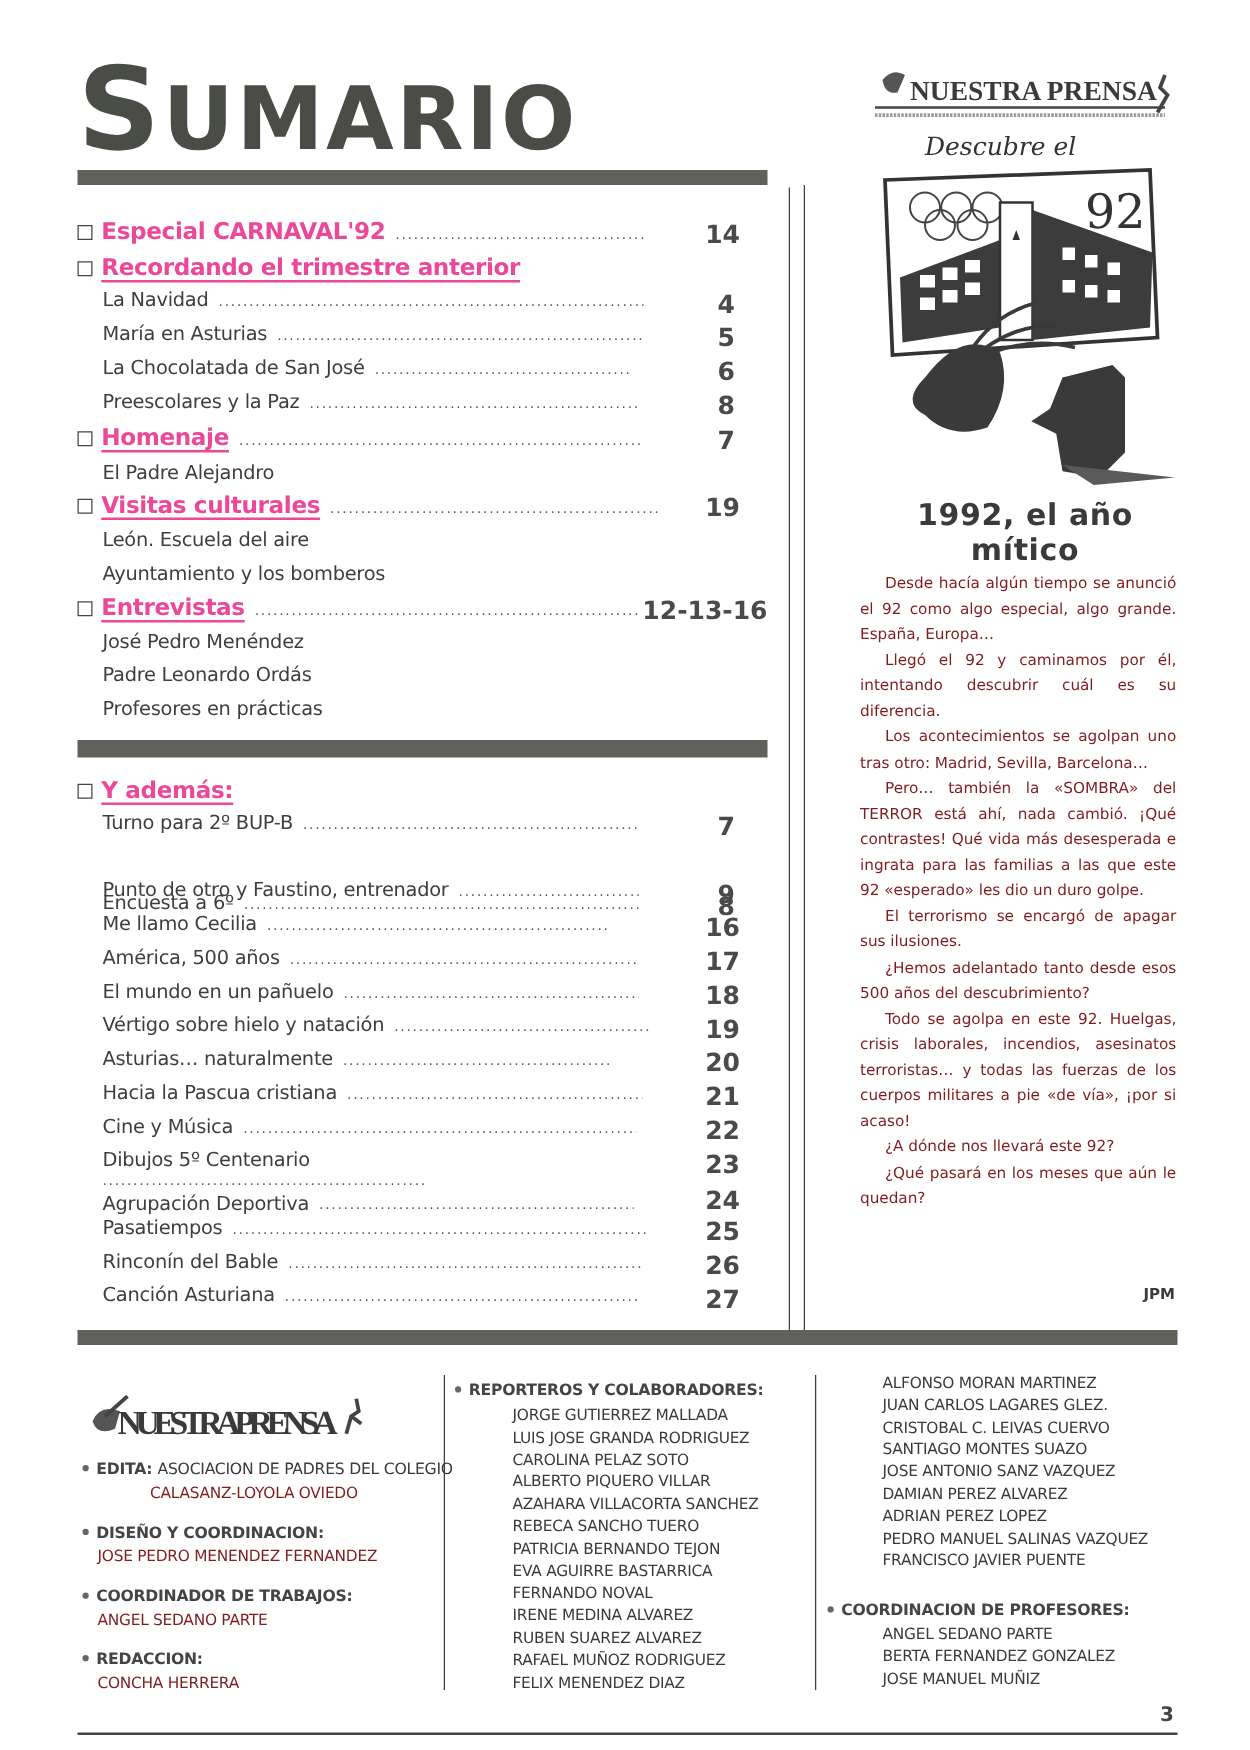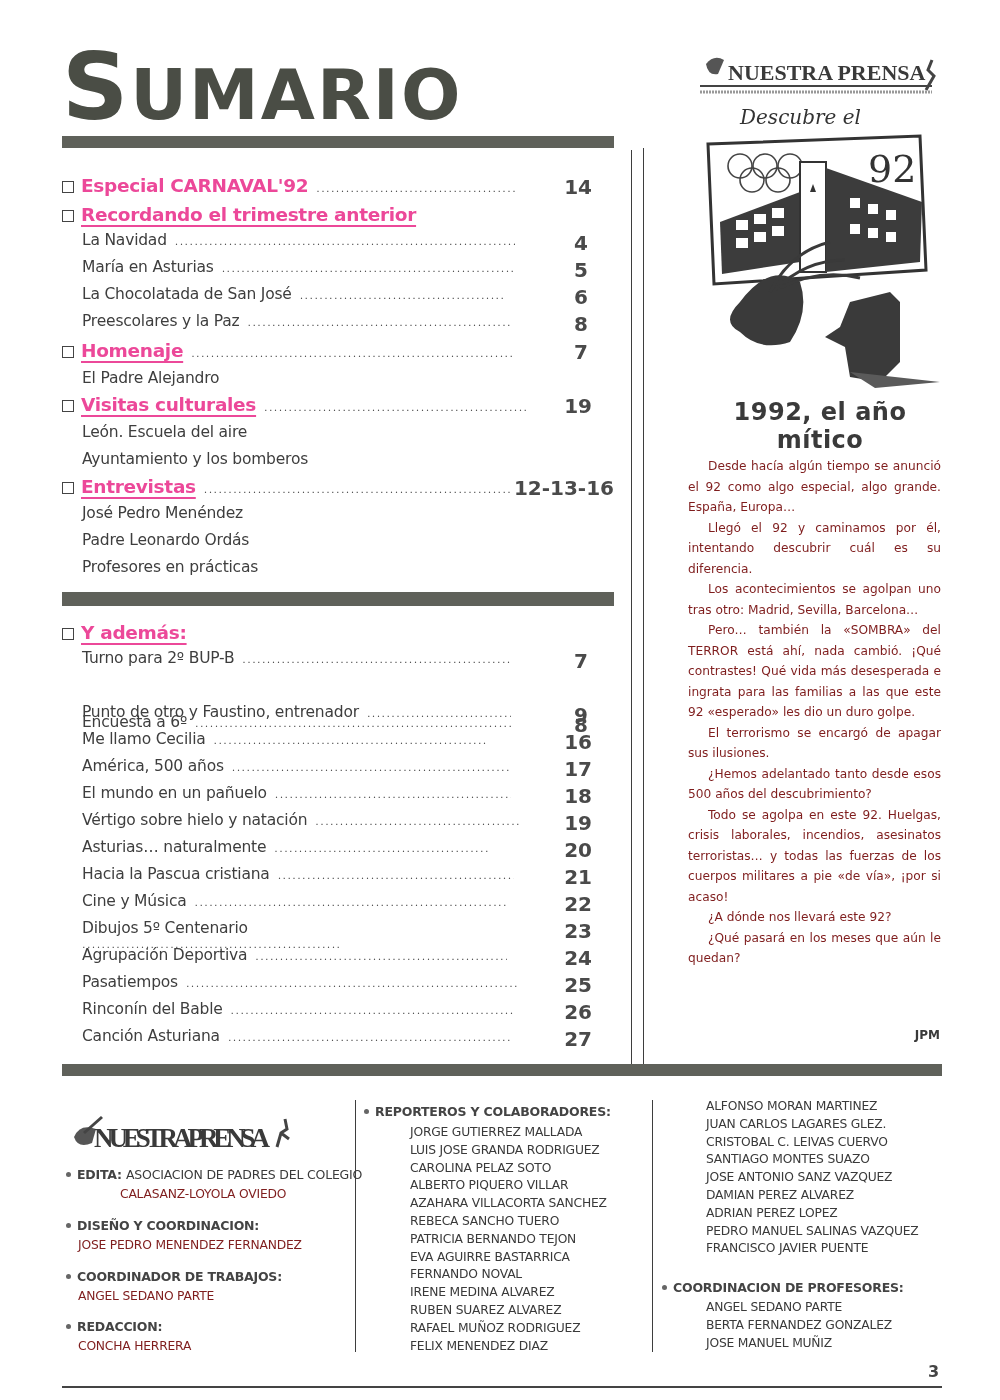--- a/index.html
+++ b/index.html
@@ -208,21 +208,21 @@
 <div class="toc-row sub" style="top:892px;">
     <span class="label">Cine y Música</span>
     <span class="dots" style="flex:0 0 auto; width:314px;"></span>
     <span class="page" style="right:10px;">22</span>
   </div>
 <div class="toc-row sub" style="top:919px;flex-direction:column;">
     <span class="label">Dibujos 5º Centenario</span>
     <span class="dots" style="flex:0 0 auto; width:260px;"></span>
     <span class="page" style="right:10px;">23</span>
   </div>
-<div class="toc-row sub" style="top:946px;">
+<div class="toc-row sub" style="top:946px;align-items:flex-end;">
     <span class="label">Agrupación Deportiva</span>
     <span class="dots" style="flex:0 0 auto; width:252px;"></span>
     <span class="page" style="right:10px;">24</span>
   </div>
 <div class="toc-row sub" style="top:973px;">
     <span class="label">Pasatiempos</span>
     <span class="dots" style="flex:0 0 auto; width:334px;"></span>
     <span class="page" style="right:10px;">25</span>
   </div>
 <div class="toc-row sub" style="top:1000px;">

